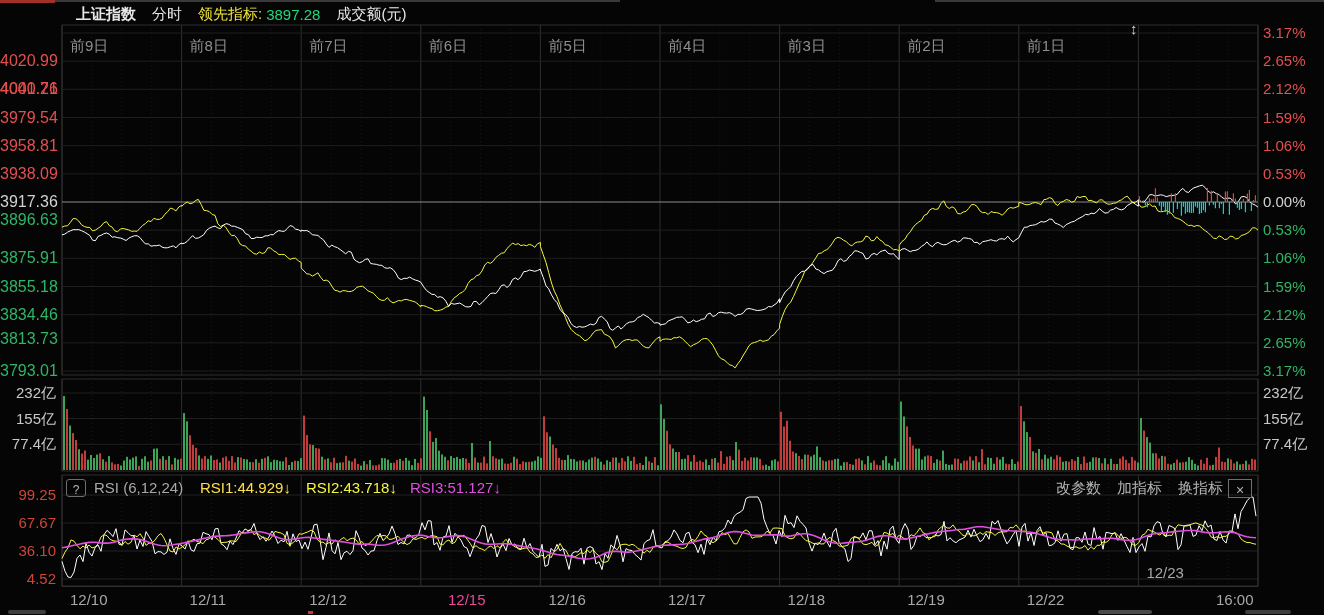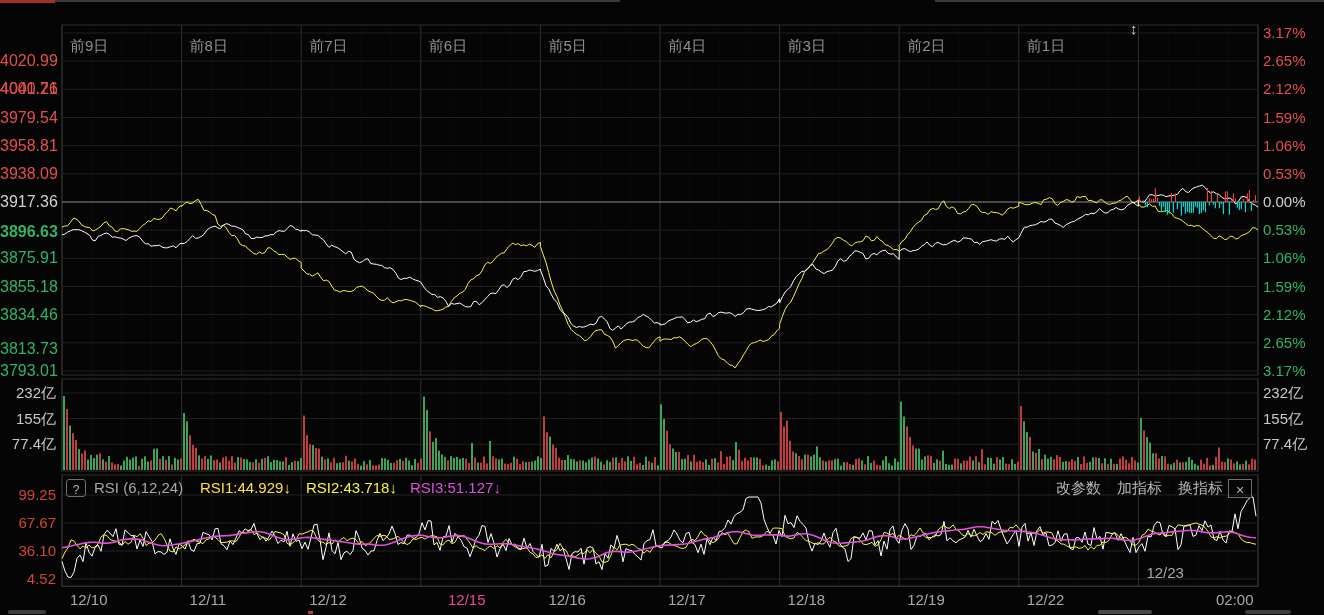--- a/index.html
+++ b/index.html
@@ -27,20 +27,27 @@
 </style>
 </head>
 <body>
 
 <div class="screen">
 
   <div class="topseg" id="topseg-red" style="left: 0px; width: 55px; background: rgb(160, 48, 40);"></div>
   <div class="topseg" style="left:55px;width:565px;background:#3a3a3a;height:2px;"></div>
   <div class="topseg" style="left:935px;width:389px;background:#3a3a3a;height:2px;"></div>
 
+  <div class="hdr">
+    <span class="sym">上证指数</span>
+    <span>分时</span>
+    <span class="lead-label">领先指标:</span>
+    <span class="lead-val">3897.28</span>
+    <span>成交额(元)</span>
+  </div>
 
   <svg id="chart-svg" width="1324" height="615" style="position:absolute;left:0;top:0;">
       <rect x="62" y="25" width="1196" height="350" fill="none" stroke="#2f2f2f"></rect>
       <rect x="62" y="379" width="1196" height="92" fill="none" stroke="#2f2f2f"></rect>
       <rect x="62" y="475" width="1196" height="111" fill="none" stroke="#2f2f2f"></rect>
       <line x1="62" y1="586.5" x2="1258" y2="586.5" stroke="#2f2f2f"></line>
       <line x1="62" y1="25" x2="62" y2="375" stroke="#2f2f2f"></line>
       <line x1="62" y1="379" x2="62" y2="471" stroke="#2f2f2f"></line>
       <line x1="62" y1="475" x2="62" y2="586" stroke="#2f2f2f"></line>
       <line x1="181.6" y1="25" x2="181.6" y2="375" stroke="#2f2f2f"></line>
@@ -648,25 +655,25 @@
     </svg>
 
   <div id="labels">
       <div class="lbl px ralign" style="top: 36px; color: rgb(227, 79, 79); margin-top: 44px;">4041.71</div>
       <div class="lbl px ralign" style="top: 52.1667px; color: rgb(227, 79, 79);">4020.99</div>
       <div class="lbl px ralign" style="top: 80.3333px; color: rgb(227, 79, 79);">4000.26</div>
       <div class="lbl px ralign" style="top: 108.5px; color: rgb(227, 79, 79);">3979.54</div>
       <div class="lbl px ralign" style="top: 136.667px; color: rgb(227, 79, 79);">3958.81</div>
       <div class="lbl px ralign" style="top: 164.833px; color: rgb(227, 79, 79);">3938.09</div>
       <div class="lbl px ralign" style="top: 193px; color: rgb(210, 210, 210);">3917.36</div>
-      <div class="lbl px ralign" style="top: 223px; color: rgb(47, 181, 102); font-weight: bold;">3896.63</div>
+      <div class="lbl px ralign" style="top: 211px; color: rgb(47, 181, 102);">3896.63</div>
       <div class="lbl px ralign" style="top: 249.333px; color: rgb(47, 181, 102);">3875.91</div>
       <div class="lbl px ralign" style="top: 277.5px; color: rgb(47, 181, 102);">3855.18</div>
       <div class="lbl px ralign" style="top: 305.667px; color: rgb(47, 181, 102);">3834.46</div>
-      <div class="lbl px ralign" style="top: 340px; color: rgb(47, 181, 102);">3813.73</div>
+      <div class="lbl px ralign" style="top: 330px; color: rgb(47, 181, 102);">3813.73</div>
       <div class="lbl px ralign" style="top: 362px; color: rgb(47, 181, 102);">3793.01</div>
       <div class="lbl " style="left: 1263px; top: 24px; color: rgb(227, 79, 79);">3.17%</div>
       <div class="lbl " style="left: 1263px; top: 52.1667px; color: rgb(227, 79, 79);">2.65%</div>
       <div class="lbl " style="left: 1263px; top: 80.3333px; color: rgb(227, 79, 79);">2.12%</div>
       <div class="lbl " style="left: 1263px; top: 108.5px; color: rgb(227, 79, 79);">1.59%</div>
       <div class="lbl " style="left: 1263px; top: 136.667px; color: rgb(227, 79, 79);">1.06%</div>
       <div class="lbl " style="left: 1263px; top: 164.833px; color: rgb(227, 79, 79);">0.53%</div>
       <div class="lbl " style="left: 1263px; top: 193px; color: rgb(210, 210, 210);">0.00%</div>
       <div class="lbl " style="left: 1263px; top: 221.167px; color: rgb(47, 181, 102);">0.53%</div>
       <div class="lbl " style="left: 1263px; top: 249.333px; color: rgb(47, 181, 102);">1.06%</div>
@@ -686,21 +693,21 @@
       <div class="lbl " style="left: 70px; top: 591px; color: rgb(168, 168, 168);">12/10</div>
       <div class="lbl " style="left: 189.6px; top: 591px; color: rgb(168, 168, 168);">12/11</div>
       <div class="lbl " style="left: 309.2px; top: 591px; color: rgb(168, 168, 168);">12/12</div>
       <div class="lbl " style="left: 448px; top: 591px; color: #ec4899;">12/15</div>
       <div class="lbl " style="left: 548.4px; top: 591px; color: rgb(168, 168, 168);">12/16</div>
       <div class="lbl " style="left: 668px; top: 591px; color: rgb(168, 168, 168);">12/17</div>
       <div class="lbl " style="left: 787.6px; top: 591px; color: rgb(168, 168, 168);">12/18</div>
       <div class="lbl " style="left: 907.2px; top: 591px; color: rgb(168, 168, 168);">12/19</div>
       <div class="lbl " style="left: 1026.8px; top: 591px; color: rgb(168, 168, 168);">12/22</div>
       <div class="lbl " style="left: 1146.4px; top: 564px; color: rgb(168, 168, 168);">12/23</div>
-      <div class="lbl " style="left: 1216px; top: 591px; color: rgb(168, 168, 168);">02:00</div>
+      <div class="lbl " style="left: 1216px; top: 591px; color: rgb(168, 168, 168);">16:00</div>
       <div class="lbl ralign" style="top: 384px; color: rgb(200, 200, 200);">232亿</div>
       <div class="lbl " style="left: 1263px; top: 384px; color: rgb(200, 200, 200);">232亿</div>
       <div class="lbl ralign" style="top: 409.5px; color: rgb(200, 200, 200);">155亿</div>
       <div class="lbl " style="left: 1263px; top: 409.5px; color: rgb(200, 200, 200);">155亿</div>
       <div class="lbl ralign" style="top: 435.3px; color: rgb(200, 200, 200);">77.4亿</div>
       <div class="lbl " style="left: 1263px; top: 435.3px; color: rgb(200, 200, 200);">77.4亿</div>
       <div class="lbl ralign" style="top: 486px; color: rgb(207, 70, 54);">99.25</div>
       <div class="lbl ralign" style="top: 514.002px; color: rgb(207, 70, 54);">67.67</div>
       <div class="lbl ralign" style="top: 541.995px; color: rgb(207, 70, 54);">36.10</div>
       <div class="lbl ralign" style="top: 569.997px; color: rgb(207, 70, 54);">4.52</div>

